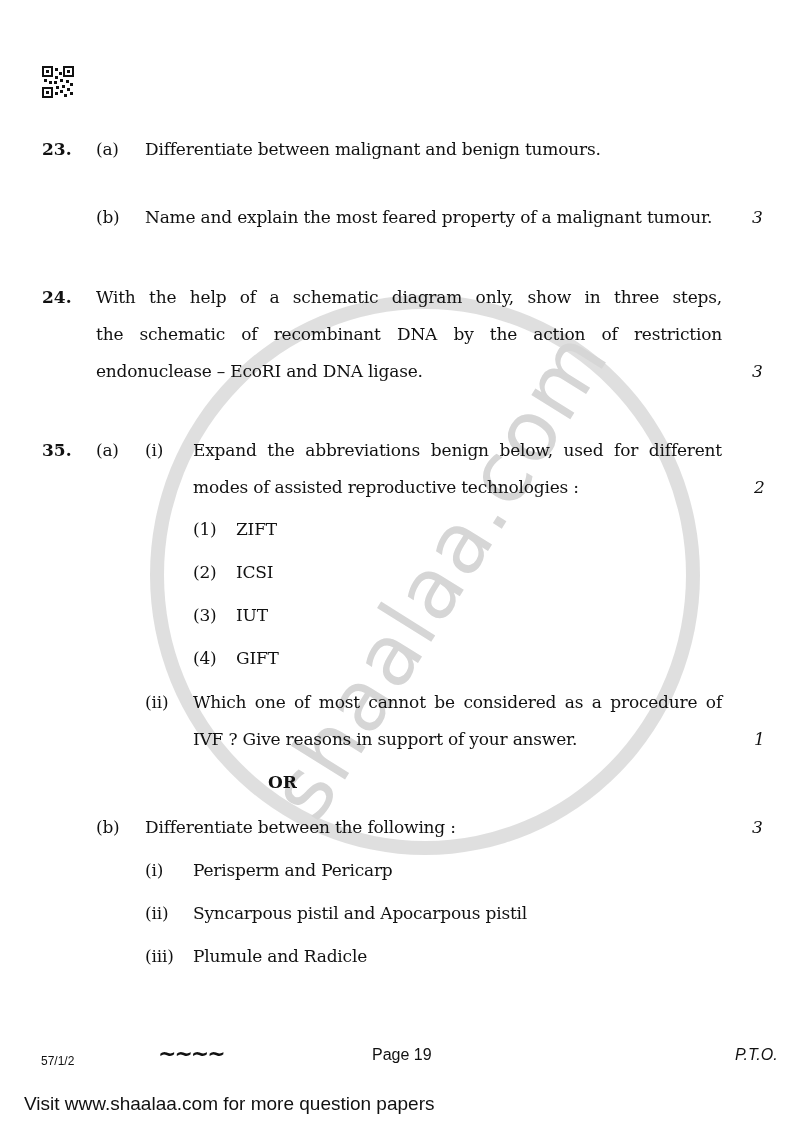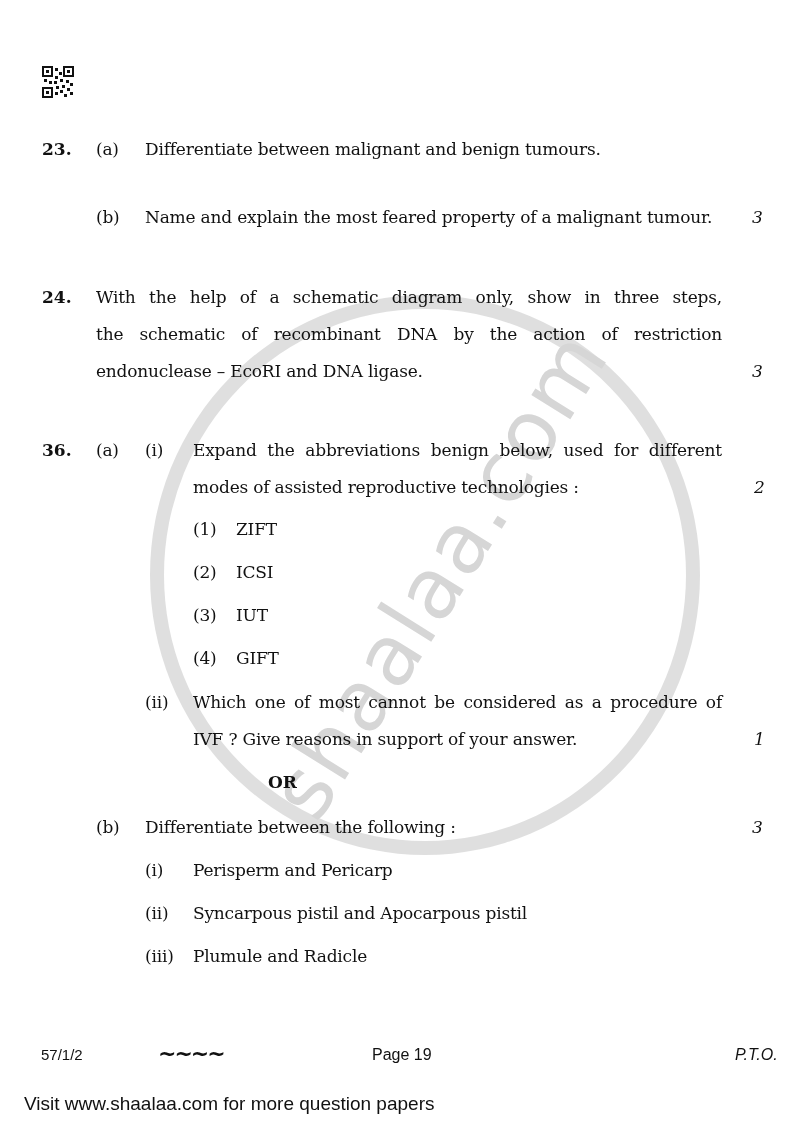--- a/index.html
+++ b/index.html
@@ -20,21 +20,21 @@
     opacity: 0.85; z-index: 0;
   }
   .watermark-text {
     position: absolute; left: 170px; top: 540px; width: 520px;
     font-family: "DejaVu Sans", "Liberation Sans", sans-serif;
     font-size: 84px; color: #d6d6d6; transform: rotate(-58deg);
     transform-origin: center; text-align: center; z-index: 0; letter-spacing: 2px;
   }
   .content { position: absolute; left: 4px; top: 0; width: 800px; height: 1131px; z-index: 1; }
   .qr { position: absolute; left: 38px; top: 66px; width: 32px; height: 32px; }
-  .footer-code { font-family: "Liberation Sans", sans-serif; font-size: 15px; }
+  .footer-code { font-family: "Liberation Sans", sans-serif; font-size: 12px; margin-top: 8px; }
   .footer-page { font-family: "Liberation Sans", sans-serif; font-size: 16px; text-align: right; }
   .footer-pto { font-family: "Liberation Sans", sans-serif; font-style: italic; font-size: 16px; margin-left: 24px; }
   .visit { font-family: "Liberation Sans", sans-serif; font-size: 19px; color: #111; }
   .tilde { font-size: 22px; font-weight: bold; letter-spacing: -2px; }
 </style>
 </head>
 <body>
 
 <div class="page">
 
@@ -81,21 +81,21 @@
 
     <div>
       <span class="abs qnum" style="left:38px; top:287px;">24.</span>
       <div class="abs txt just" style="left:92px; top:287px; width:626px;">With the help of a schematic diagram only, show in three steps,</div>
       <div class="abs txt just" style="left:92px; top:324px; width:626px;">the schematic of recombinant DNA by the action of restriction</div>
       <span class="abs txt" style="left:92px; top:361px;">endonuclease – EcoRI and DNA ligase.</span>
       <span class="abs marks" style="left:748px; top:361px;">3</span>
     </div>
 
     <div>
-      <span class="abs qnum" style="left:38px; top:440px;">36.</span>
+      <span class="abs qnum" style="left:38px; top:440px;">35.</span>
       <span class="abs txt" style="left:92px; top:440px;">(a)</span>
       <span class="abs txt" style="left:141px; top:440px;">(i)</span>
       <div class="abs txt just" style="left:189px; top:440px; width:529px;">Expand the abbreviations benign below, used for different</div>
       <span class="abs txt" style="left:189px; top:477px;">modes of assisted reproductive technologies :</span>
       <span class="abs marks" style="left:750px; top:477px;">2</span>
 
       <span class="abs txt" style="left:189px; top:519px;">(1)</span>
       <span class="abs txt" style="left:232px; top:519px;">ZIFT</span>
       <span class="abs txt" style="left:189px; top:562px;">(2)</span>
       <span class="abs txt" style="left:232px; top:562px;">ICSI</span>

